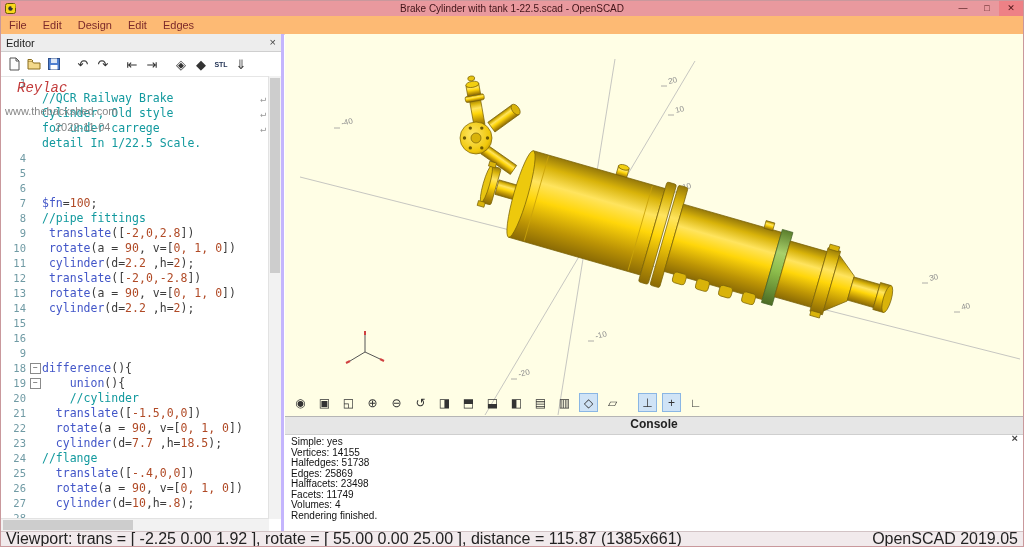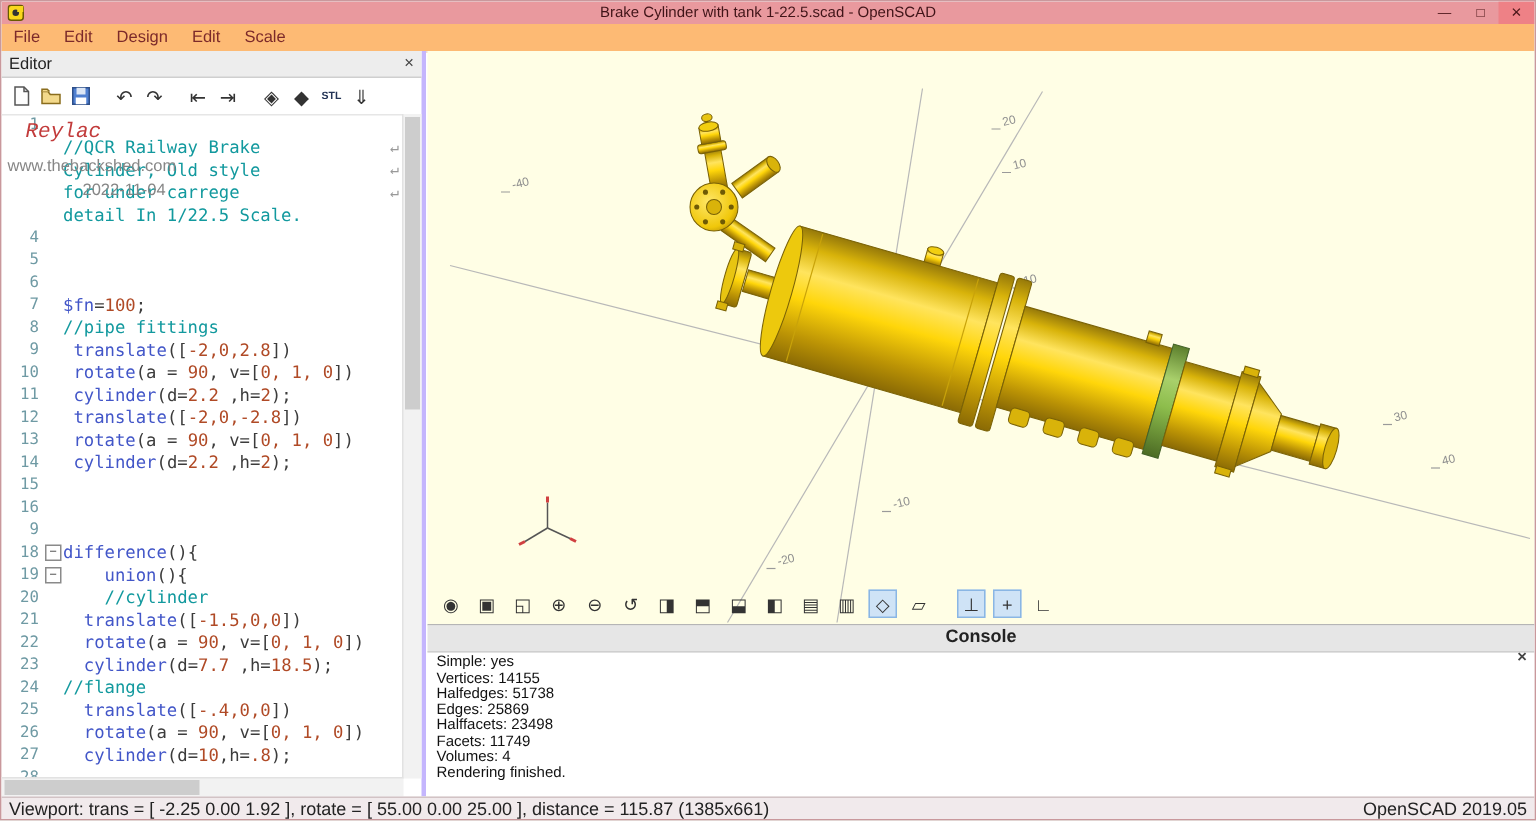--- a/index.html
+++ b/index.html
@@ -46,21 +46,21 @@
   #vp svg{position:absolute;left:0;top:0;}
   .vp-toolbar{position:absolute;left:6px;bottom:4px;display:flex;gap:5px;z-index:4;}
   .vbtn{width:19px;height:19px;display:flex;align-items:center;justify-content:center;font-size:12px;color:#333;border:1px solid transparent;box-sizing:border-box;}
   .vbtn.active{background:var(--active-icon-bg);border-color:var(--active-icon-border);}
   .vbtn.gap{margin-left:11px;}
   
   #console{position:absolute;left:284px;right:0;top:415px;bottom:15px;background:#fff;border-top:1px solid #b5b5b5;box-sizing:border-box;}
   #console .panel-head{font-weight:bold;font-size:12px;background:var(--console-header-bg);flex-direction:column;}
   .con-body{padding:2px 6px;font-size:10px;line-height:10.5px;color:#111;}
   
-  #status{position:absolute;left:0;right:0;bottom:0;height:15px;background:var(--statusbar-bg);border-top:1px solid #d2c3c5;display:flex;align-items:center;justify-content:space-between;font-size:12px;color:#222;padding:0 5px;box-sizing:border-box;}
+  #status{position:absolute;left:0;right:0;bottom:0;height:15px;background:var(--statusbar-bg);border-top:1px solid #d2c3c5;display:flex;align-items:center;justify-content:space-between;font-size:16px;color:#222;padding:0 5px;box-sizing:border-box;}
   #ticks text{fill:#8f8f8f;font-size:8px;font-family:"Liberation Sans",sans-serif;}
 </style>
 </head>
 <body>
 
 <div id="win">
 
   <div class="titlebar">
     <svg class="appicon" viewBox="0 0 11 11">
       <rect x="0.5" y="0.5" width="10" height="10" rx="2" fill="#f9d71c" stroke="#6a5a00"></rect>
@@ -73,21 +73,21 @@
       <span class="winbtn">□</span>
       <span class="winbtn close">✕</span>
     </span>
   </div>
 
   <div class="menubar">
       <span class="menu-item">File</span>
       <span class="menu-item">Edit</span>
       <span class="menu-item">Design</span>
       <span class="menu-item">Edit</span>
-      <span class="menu-item">Scale</span>
+      <span class="menu-item">Edges</span>
     </div>
 
   <div id="editor">
     <div class="panel-head">
       <span>Editor</span>
       <span class="x">×</span>
     </div>
     <div class="ed-toolbar">
         <span class="tbtn">
           <svg viewBox="0 0 14 14" width="14" height="14">

